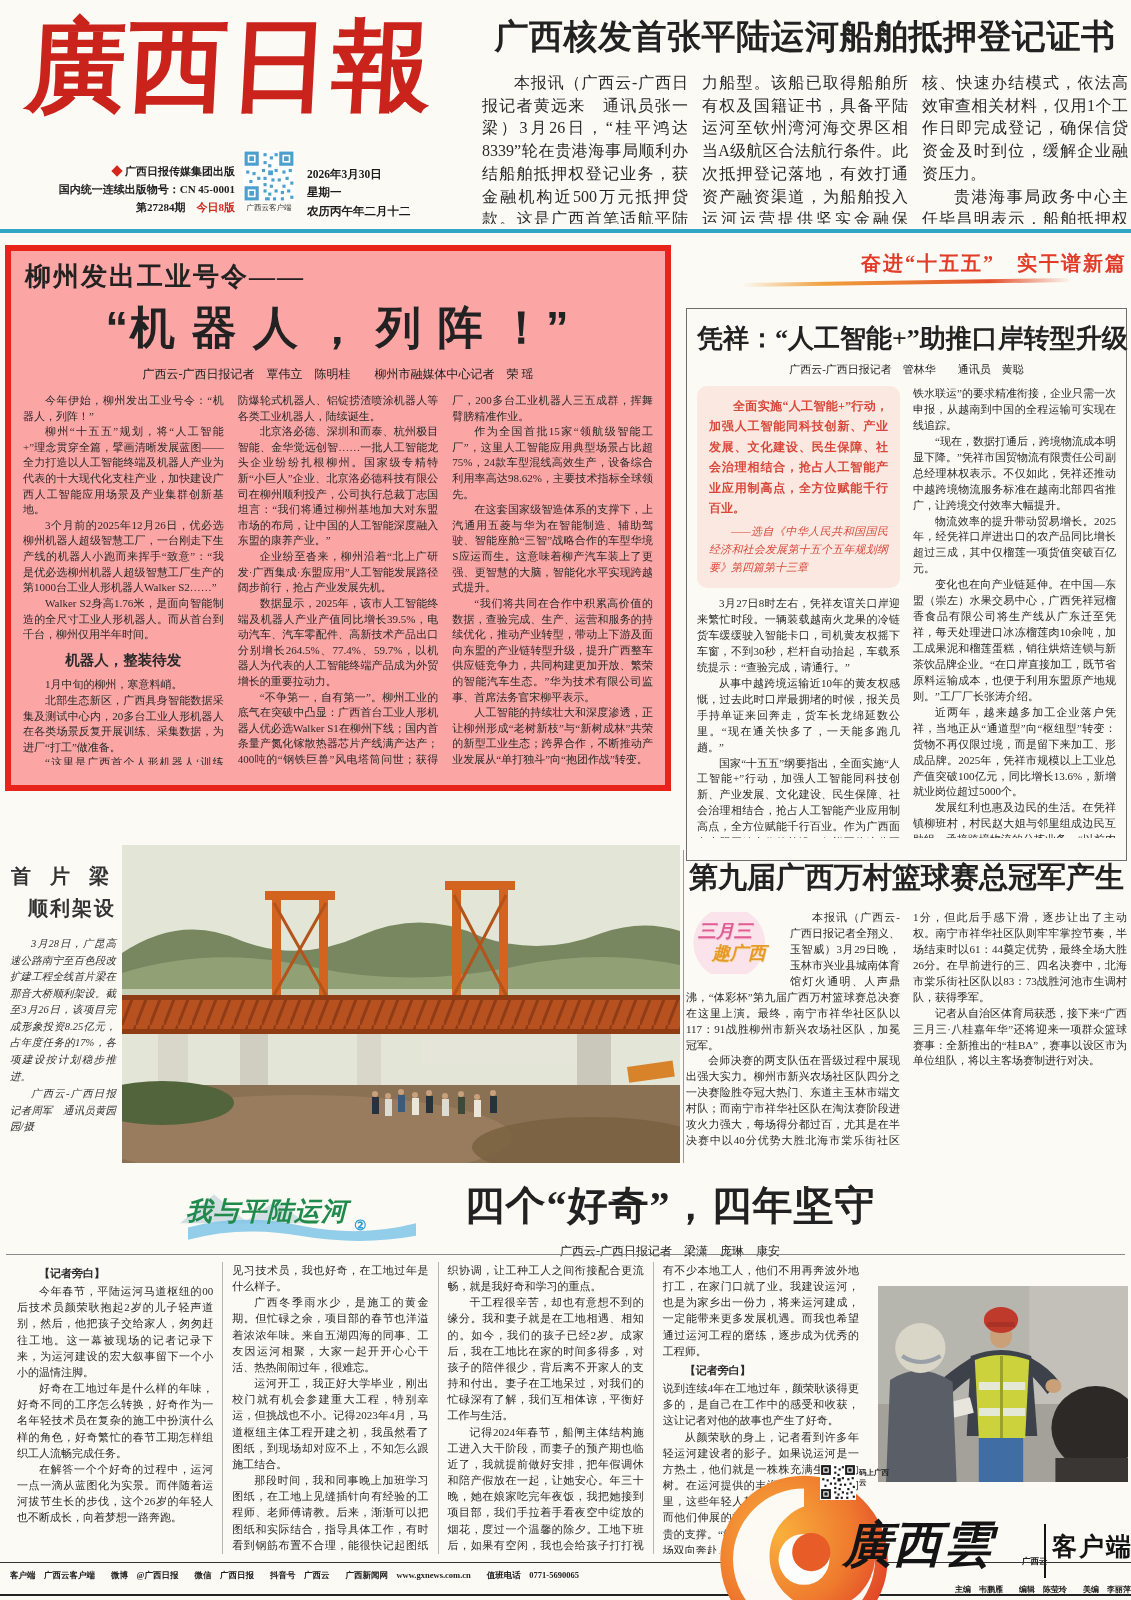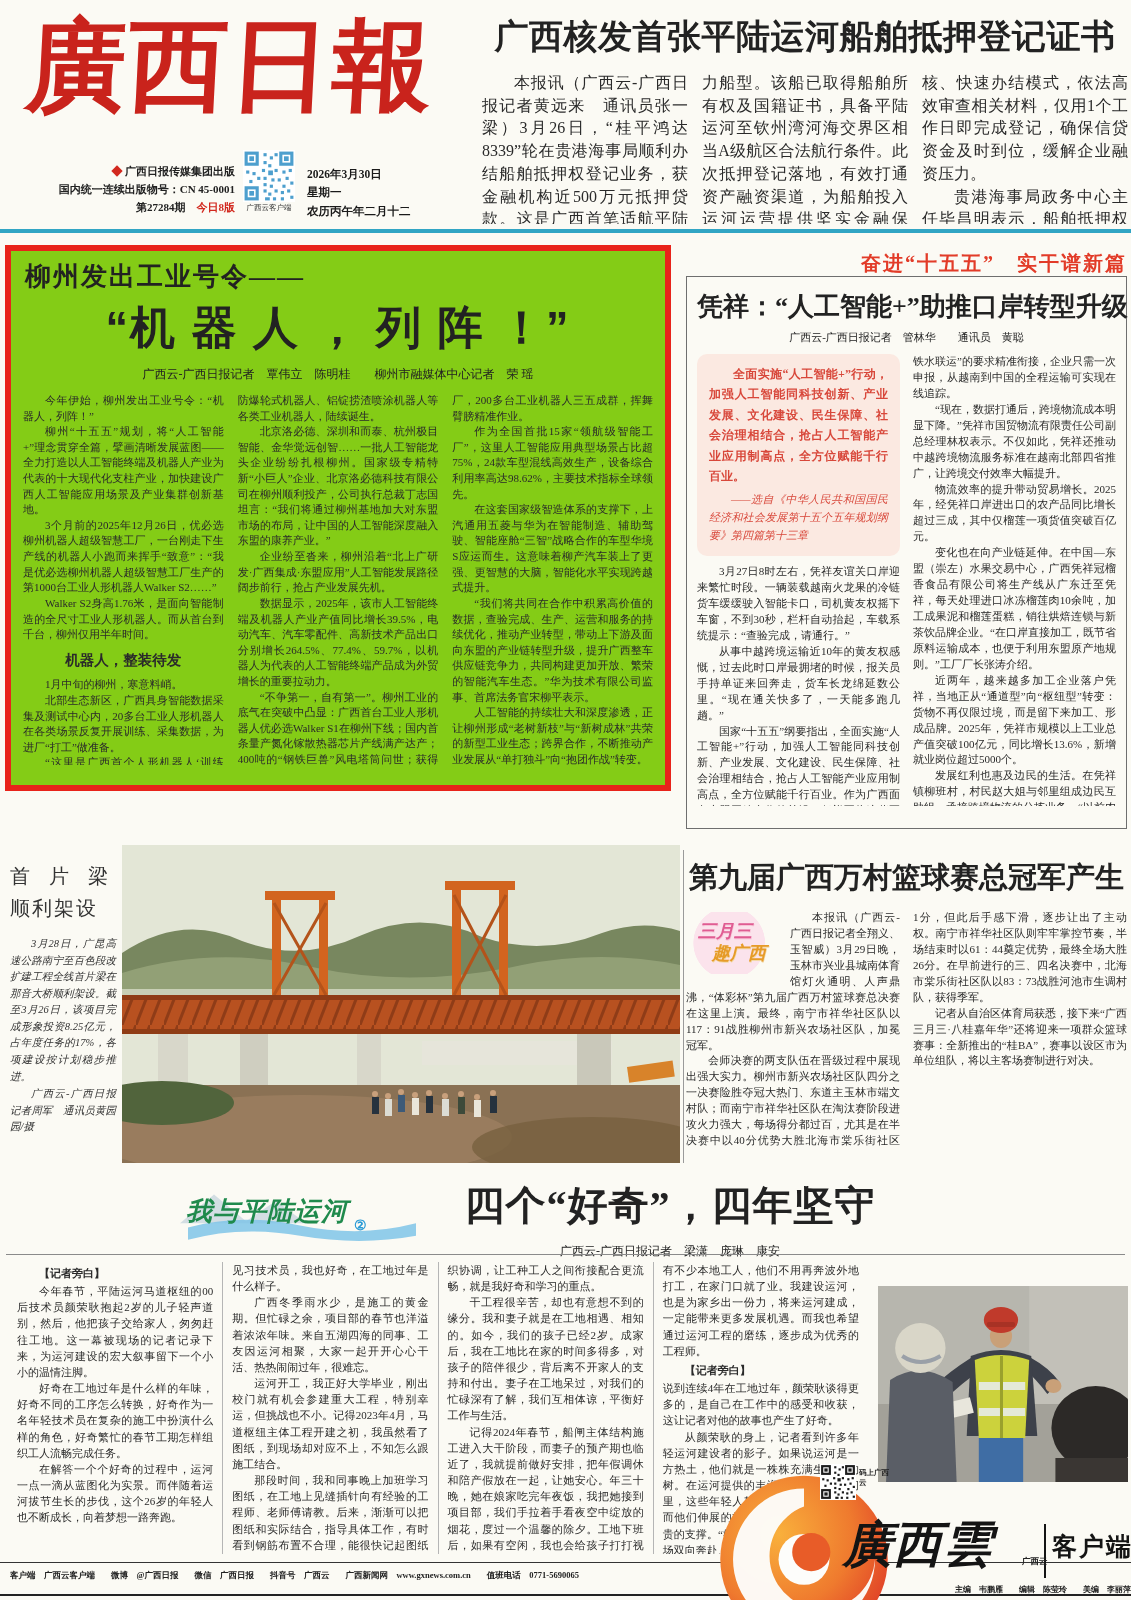--- a/index.html
+++ b/index.html
@@ -21,48 +21,48 @@
   .mast-qr .qr-label{font-size:7.5px;color:#333;margin-top:1px;}
   .dateblock{left:307px;top:165px;width:150px;font-size:11.5px;font-weight:bold;line-height:1.6;color:#1a1a1a;}
   .teal-rule{left:0;top:229px;width:1131px;height:4px;background:#31a5c4;}
 
   
   .cert{left:482px;top:12px;width:646px;}
   .cert h1{margin:2px 0 12px 0;font-size:34px;letter-spacing:0.5px;text-align:center;white-space:nowrap;font-weight:700;}
   .cert .cols{gap:14px;height:152px;font-size:16px;line-height:1.42;color:#2a2a2a;}
 
   
-  .robot{left:5px;top:245px;width:666px;height:546px;border:6px solid #e8231a;background:#84cc16;
+  .robot{left:5px;top:245px;width:666px;height:546px;border:6px solid #e8231a;background:#fca5a5;
          box-sizing:border-box;padding:6px 12px;}
   .robot .kicker{font-size:26px;font-weight:700;letter-spacing:2px;margin:2px 0 4px 2px;}
   .robot .bighead{font-family:"Liberation Sans",sans-serif;font-weight:900;font-size:45px;text-align:center;
          letter-spacing:2px;margin:2px 0 8px 0;white-space:nowrap;}
   .robot .byline{font-size:12px;text-align:center;margin-bottom:10px;color:#222;}
   .robot .cols{gap:14px;height:372px;font-size:11px;line-height:1.42;color:#2a2a2a;}
   .subhead{font-family:"Liberation Sans",sans-serif;font-weight:700;font-size:14.5px;text-align:center;
            text-indent:0;margin:7px 0;}
 
   
   .px-banner{left:686px;top:250px;width:441px;text-align:right;}
   .px-banner .bt{font-size:20px;font-weight:900;color:#e23b28;letter-spacing:2px;}
   .px-banner .swoosh{width:330px;height:9px;margin:1px auto 0 auto;
       background:linear-gradient(90deg,rgba(246,166,60,0),#f0a03c 25%,#e4502c 75%,rgba(228,80,44,0));
       clip-path:polygon(0 55%,100% 0,100% 45%,0 100%);}
-  .px-box{left:686px;top:276px;width:441px;height:553px;border:1.5px solid #6e6e6e;box-sizing:border-box;
+  .px-box{left:686px;top:308px;width:441px;height:553px;border:1.5px solid #6e6e6e;box-sizing:border-box;
       padding:8px 10px;background:#fbfaf4;}
   .px-box h2{margin:4px 0 6px 0;font-size:26px;text-align:center;white-space:nowrap;font-weight:700;}
   .px-box .byline{font-size:11px;text-align:center;margin-bottom:9px;}
   .px-box .cols{gap:13px;height:452px;font-size:11px;line-height:1.45;color:#2a2a2a;}
   .quote-box{background:#fbe9e1;border-radius:10px;padding:10px 12px 12px 12px;margin-bottom:8px;}
   .quote-box .q{font-size:12px;font-weight:700;color:#d8473a;line-height:1.7;text-indent:2em;}
   .quote-box .qs{font-size:11px;font-style:italic;color:#d8473a;line-height:1.6;margin-top:5px;text-indent:2em;}
 
   
   .beam{left:10px;top:860px;width:106px;}
-  .beam .t{font-size:20px;font-weight:400;color:#333;text-align:left;line-height:1.6;}
+  .beam .t{font-size:20px;font-weight:700;color:#333;text-align:right;line-height:1.6;}
   .beam .t .l1{letter-spacing:7px;display:block;}
   .beam .t .l2{letter-spacing:2px;display:block;}
   .beam .body{margin-top:12px;font-size:10.5px;font-style:italic;line-height:1.58;color:#333;text-align:justify;}
   .beam .body p{margin-bottom:1px;}
 
   
   .main-photo{left:122px;top:845px;width:558px;height:318px;}
   .v-div{left:683px;top:850px;width:1px;height:313px;background:#9a9a9a;}
   .story-photo{left:878px;top:1286px;width:250px;height:196px;}
   figure{margin:0;}

